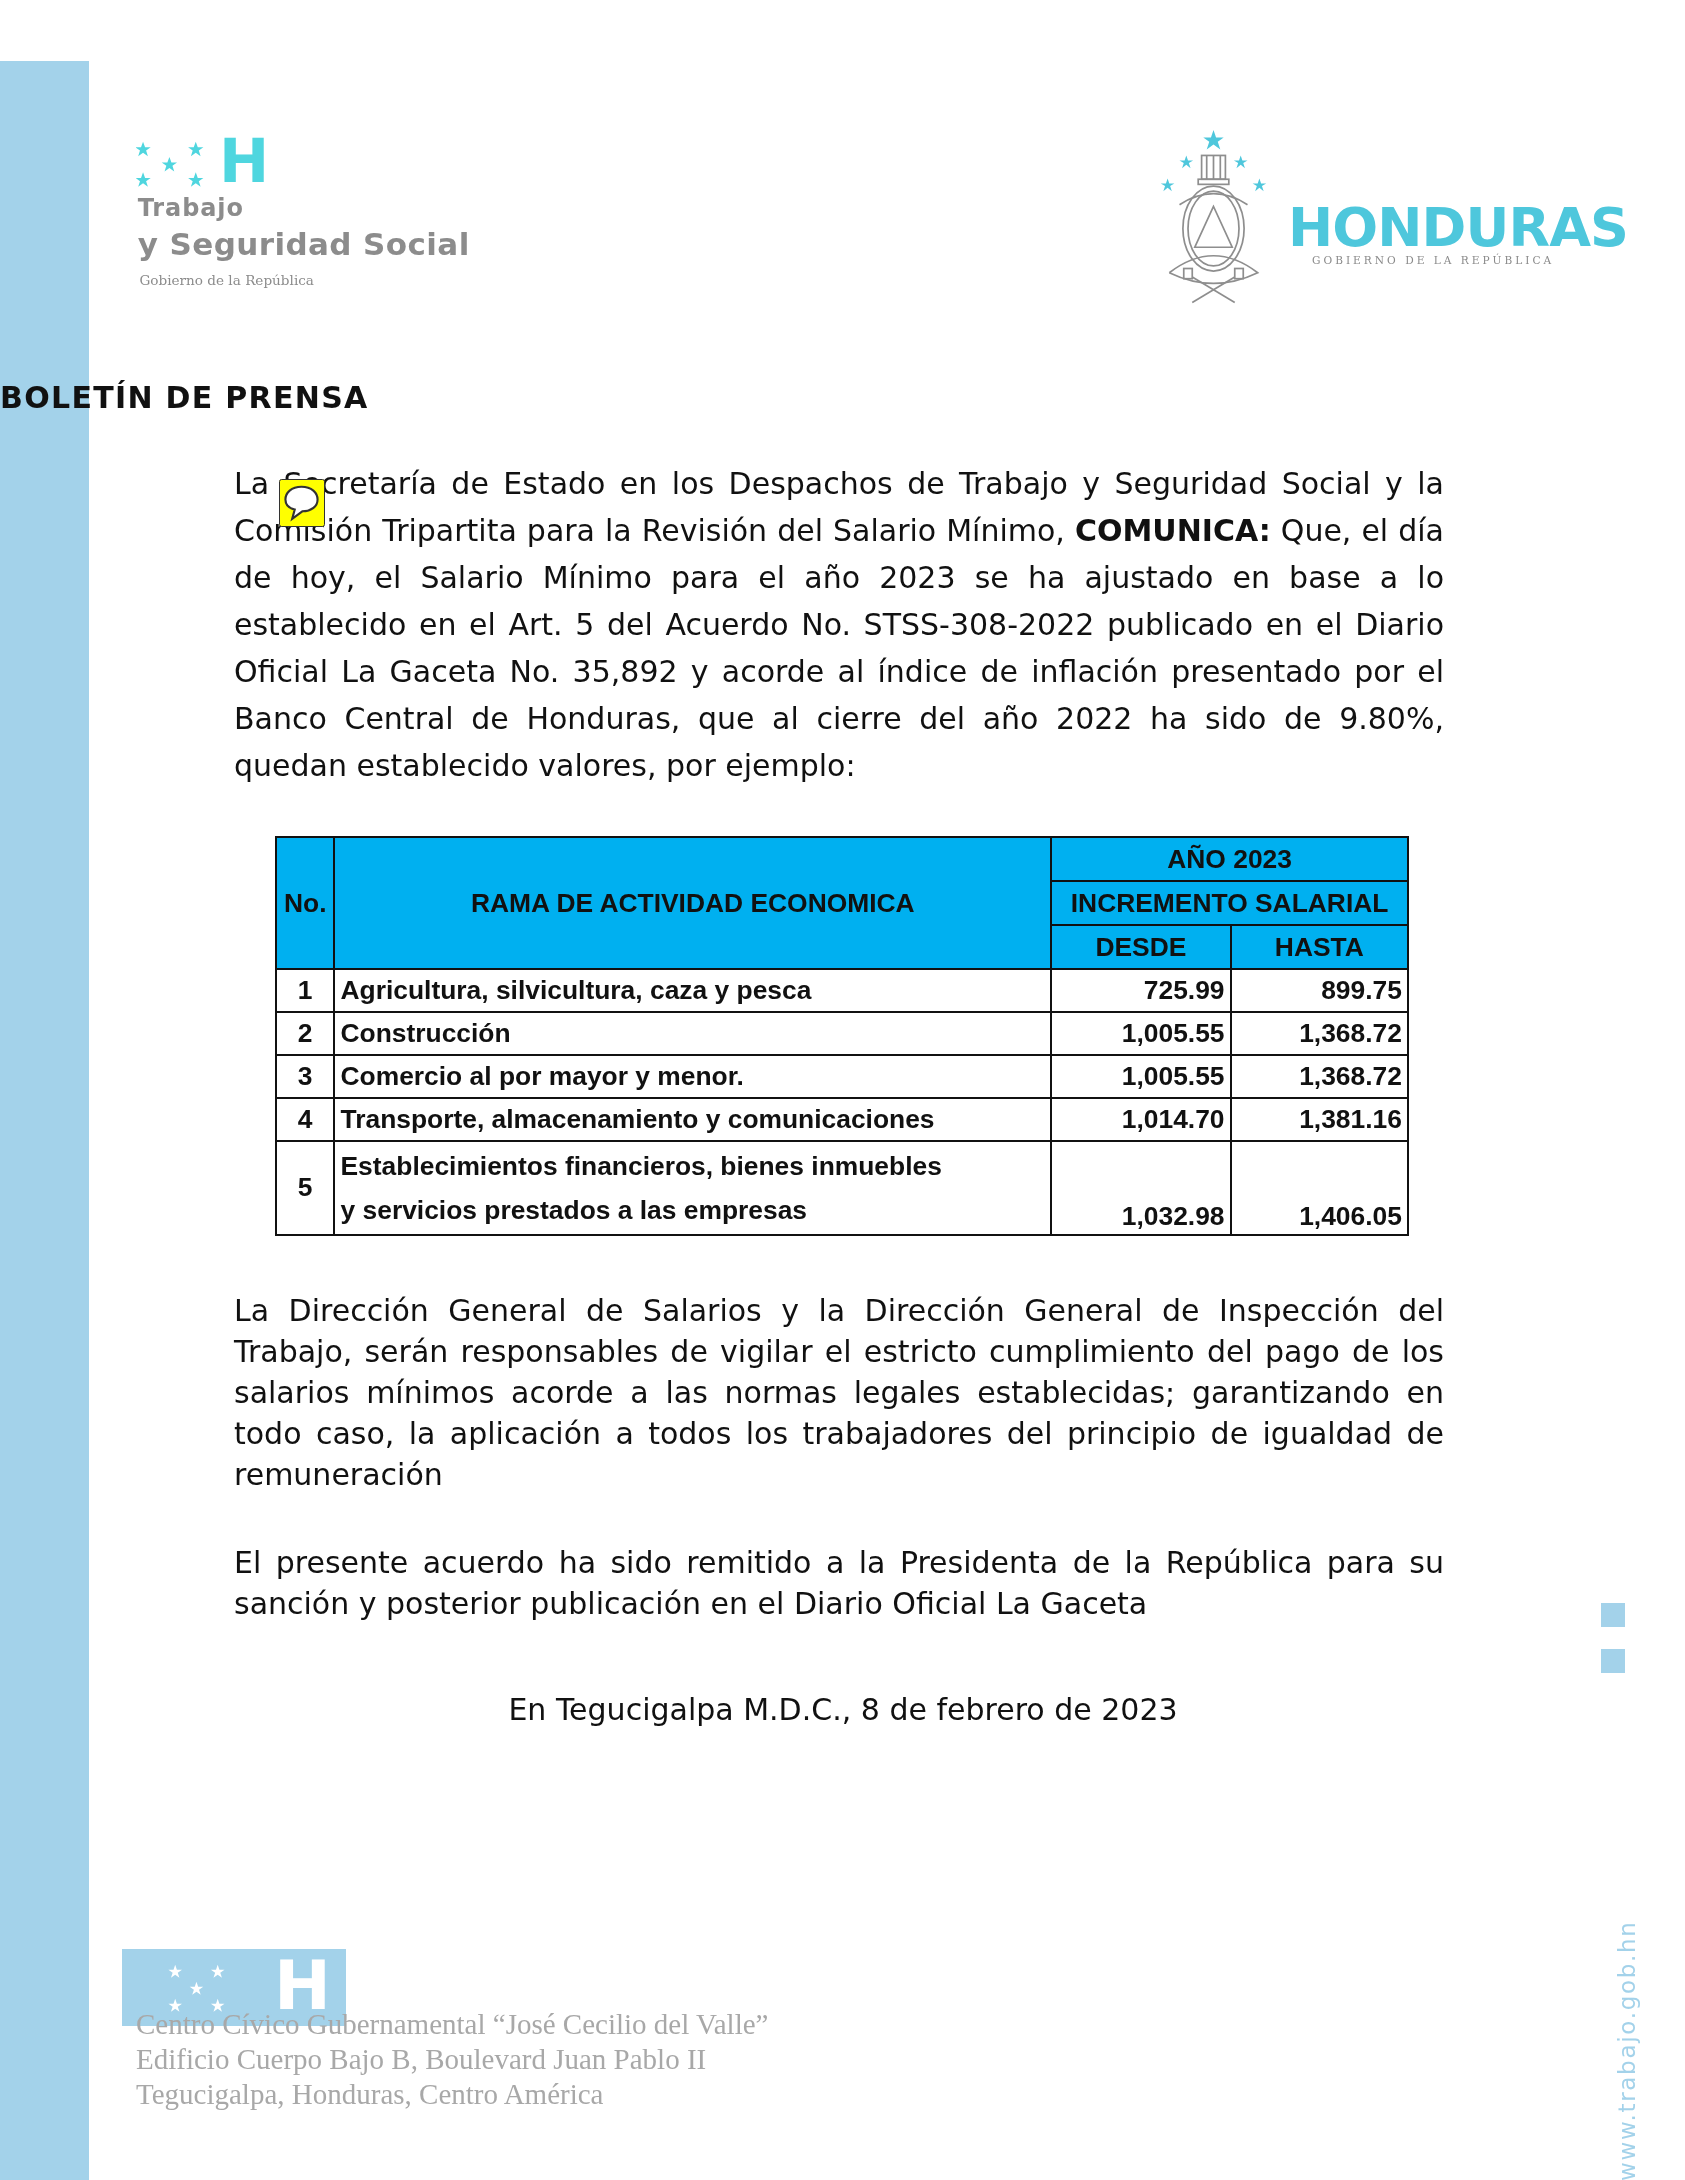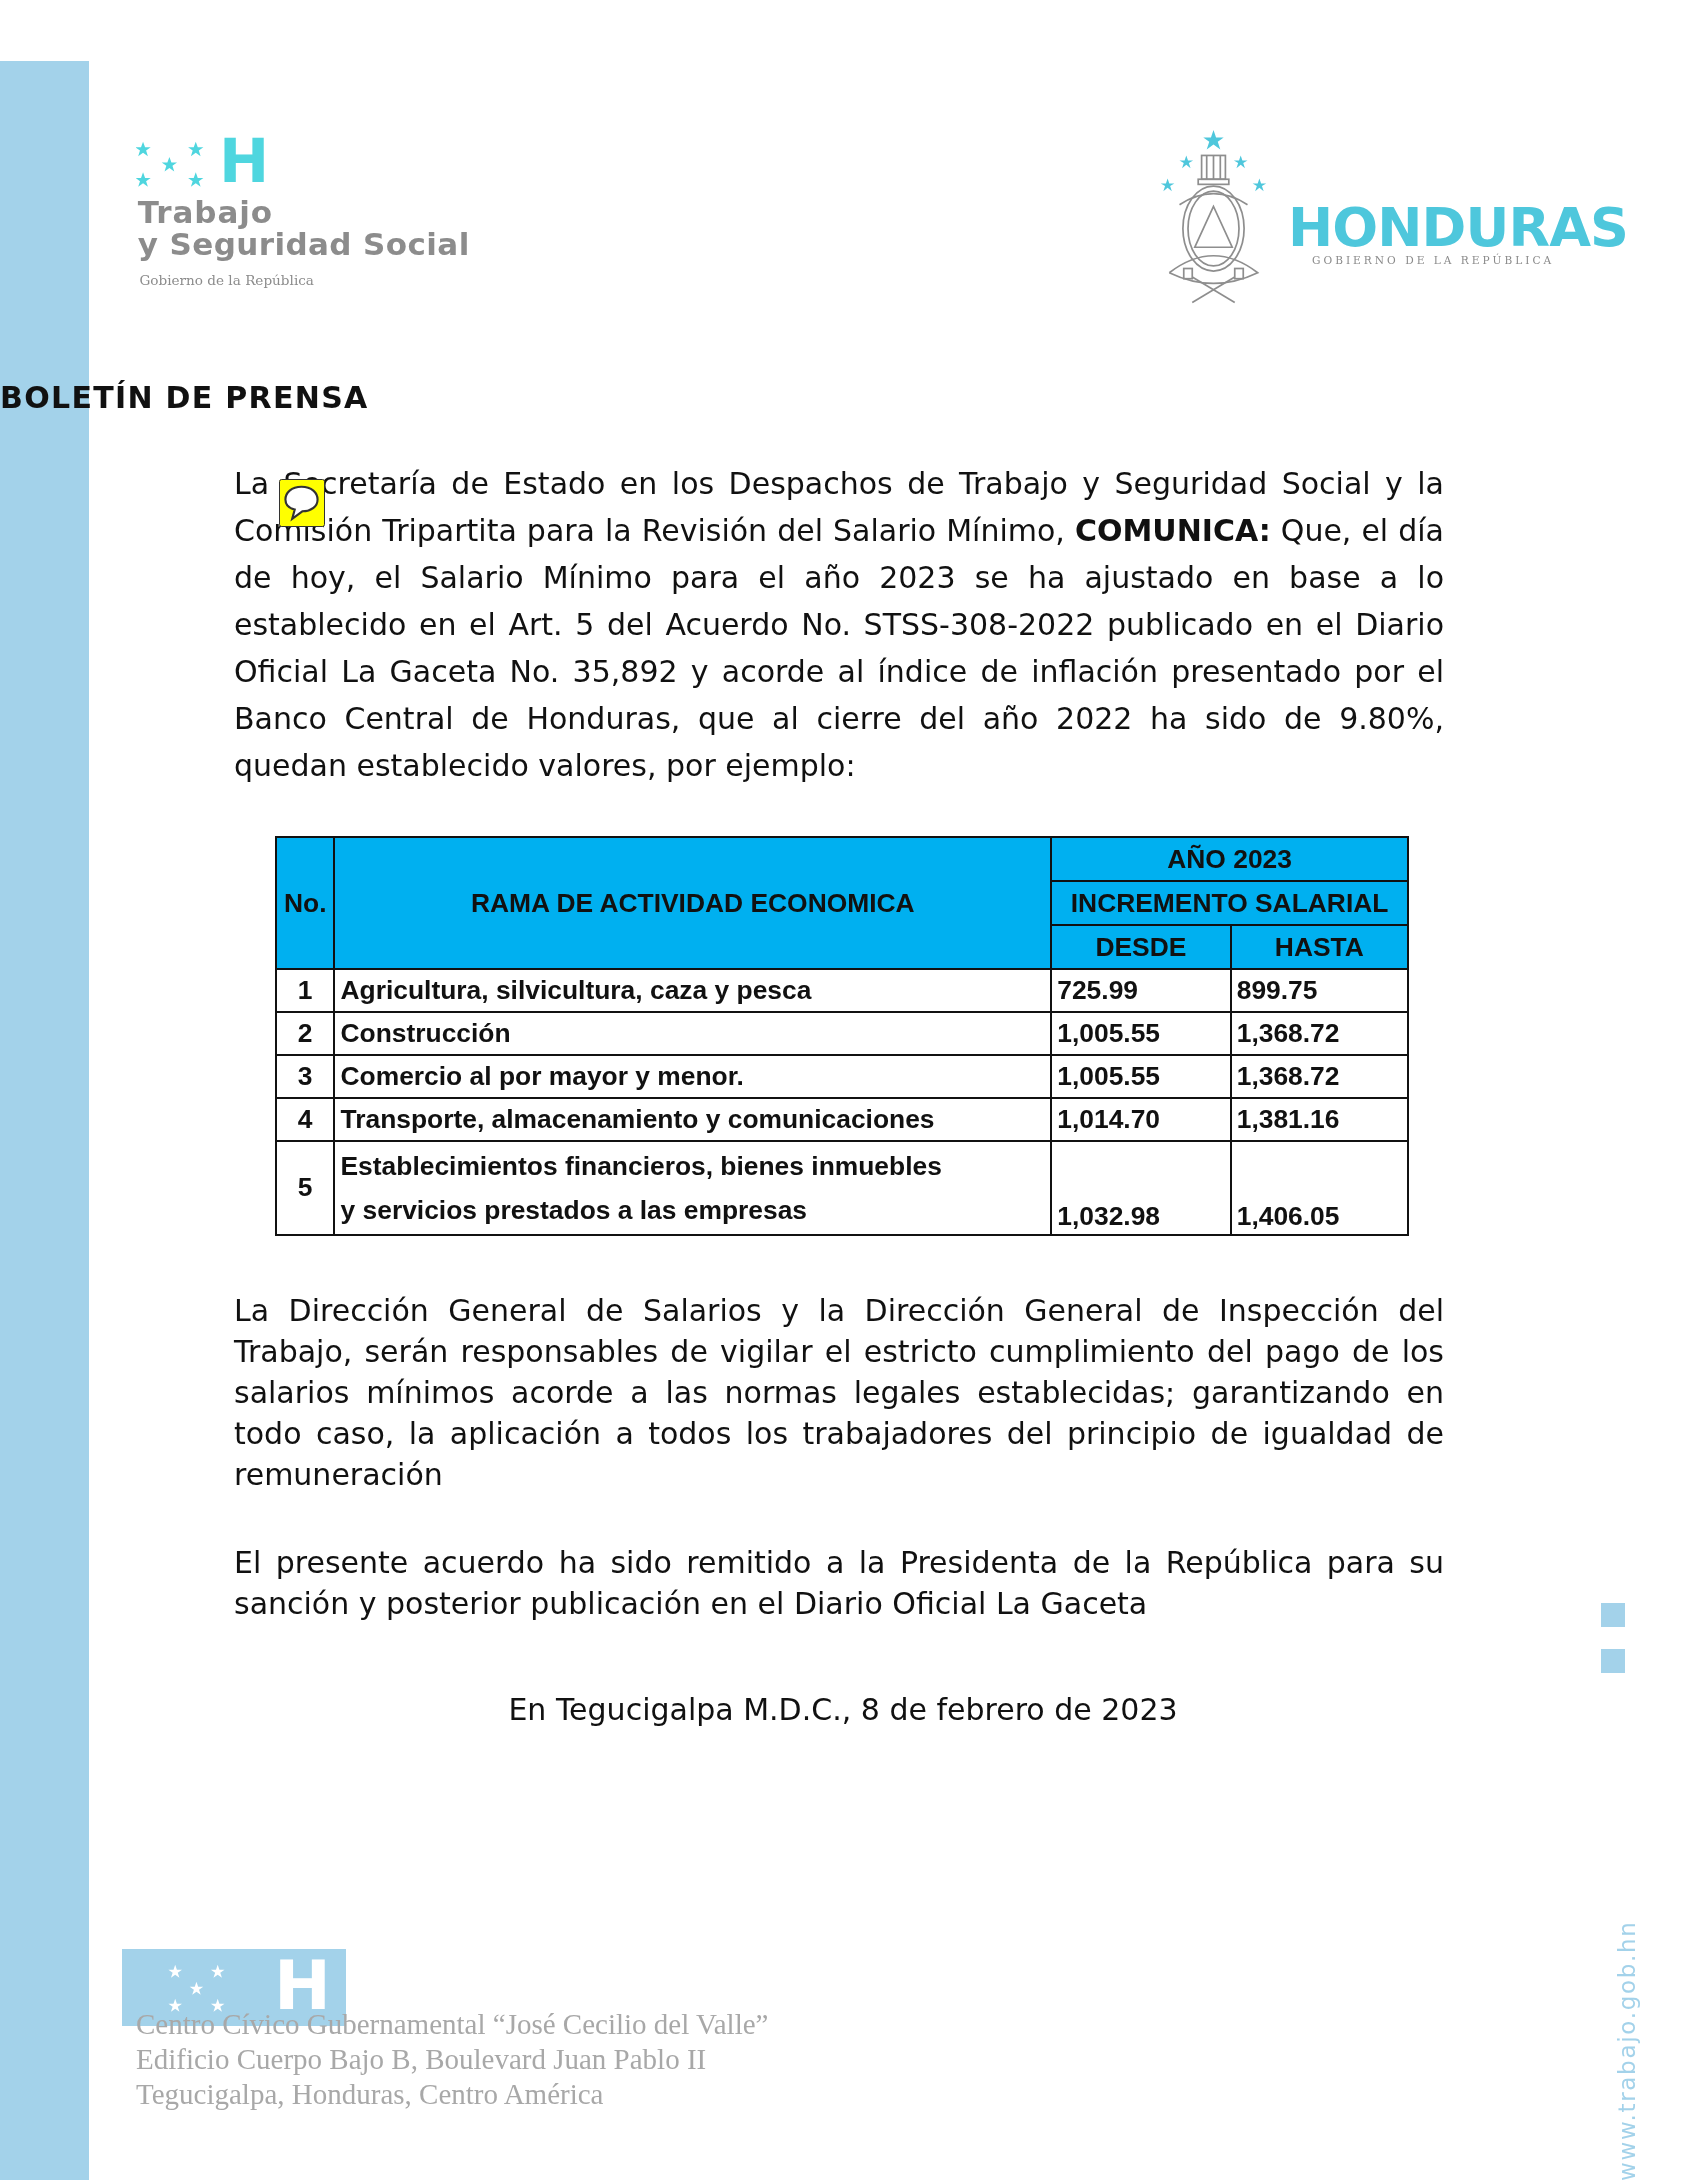--- a/index.html
+++ b/index.html
@@ -7,21 +7,21 @@
          font-family:"DejaVu Sans", sans-serif; color:#111; }
   .abs { position:absolute; }
   .left-bar { left:0; top:61px; width:89px; height:2119px; background:#a3d2ea; }
 
   
   .tl-logo { left:136px; top:136px; width:366px; height:162px; }
   .tl-stars { position:absolute; left:0; top:4.3px; width:77px; height:51px; }
   .tl-H { position:absolute; left:83px; top:0; font-family:"DejaVu Sans", sans-serif; font-weight:bold;
           font-size:60px; line-height:51px; color:#4fd6df; }
   .tl-line1 { position:absolute; left:1.7px; top:58px; font-family:"DejaVu Sans", sans-serif; font-weight:bold;
-              font-size:31px; color:#8c8c8c; letter-spacing:0.9px; }
+              font-size:24px; color:#8c8c8c; letter-spacing:0.9px; }
   .tl-line2 { position:absolute; left:1.7px; top:90px; font-family:"DejaVu Sans", sans-serif; font-weight:bold;
               font-size:31px; color:#8c8c8c; letter-spacing:0.4px; white-space:nowrap; }
   .tl-line3 { position:absolute; left:3.4px; top:136px; font-family:"DejaVu Serif", serif; font-size:13.6px; color:#8c8c8c; }
 
   
   .tr-seal { left:1154px; top:128px; width:119px; height:179px; }
   .tr-title { left:1288px; top:196px; font-family:"DejaVu Sans", sans-serif; font-weight:bold; font-size:54px;
               color:#4ec7dc; letter-spacing:-0.9px; }
   .tr-sub { left:1312px; top:254px; font-family:"DejaVu Serif", serif; font-size:10.6px; letter-spacing:3px; color:#8a8a8a; }
 
@@ -40,21 +40,21 @@
   table.salary { position:absolute; left:275px; top:836px; width:1134px; border-collapse:collapse;
                  font-family:"Liberation Sans", sans-serif; font-weight:bold; color:#111; }
   table.salary td, table.salary th { border:2.6px solid #111; padding:0 5.1px; font-size:26.4px; }
   table.salary th { background:#00b0f0; font-weight:bold; text-align:center; }
   .col-no { width:56px; }
   .col-rama { width:687px; }
   .col-desde { width:172px; }
   .col-hasta { width:170px; }
   tr.h1 th, tr.h2 th, tr.h3 th { height:42px; }
   tbody td { height:41px; }
-  td.num { }
+  td.num { text-align:right; }
   td.idx { text-align:center; }
   td.rama { text-align:left; }
   tr.tall td { height:90px; }
   tr.tall td.num { vertical-align:bottom; padding-bottom:1.7px; }
   tr.tall td.rama { line-height:44px; }
 
   
   .ft-logo { left:122px; top:1949px; width:224px; height:77px; background:#a3d2ea; }
   .ft-H { position:absolute; left:152px; top:3.4px; font-family:"DejaVu Sans", sans-serif; font-weight:bold; font-size:68px; line-height:68px; color:#ffffff; }
   .ft-stars { position:absolute; left:43px; top:12px; width:85px; height:60px; }

